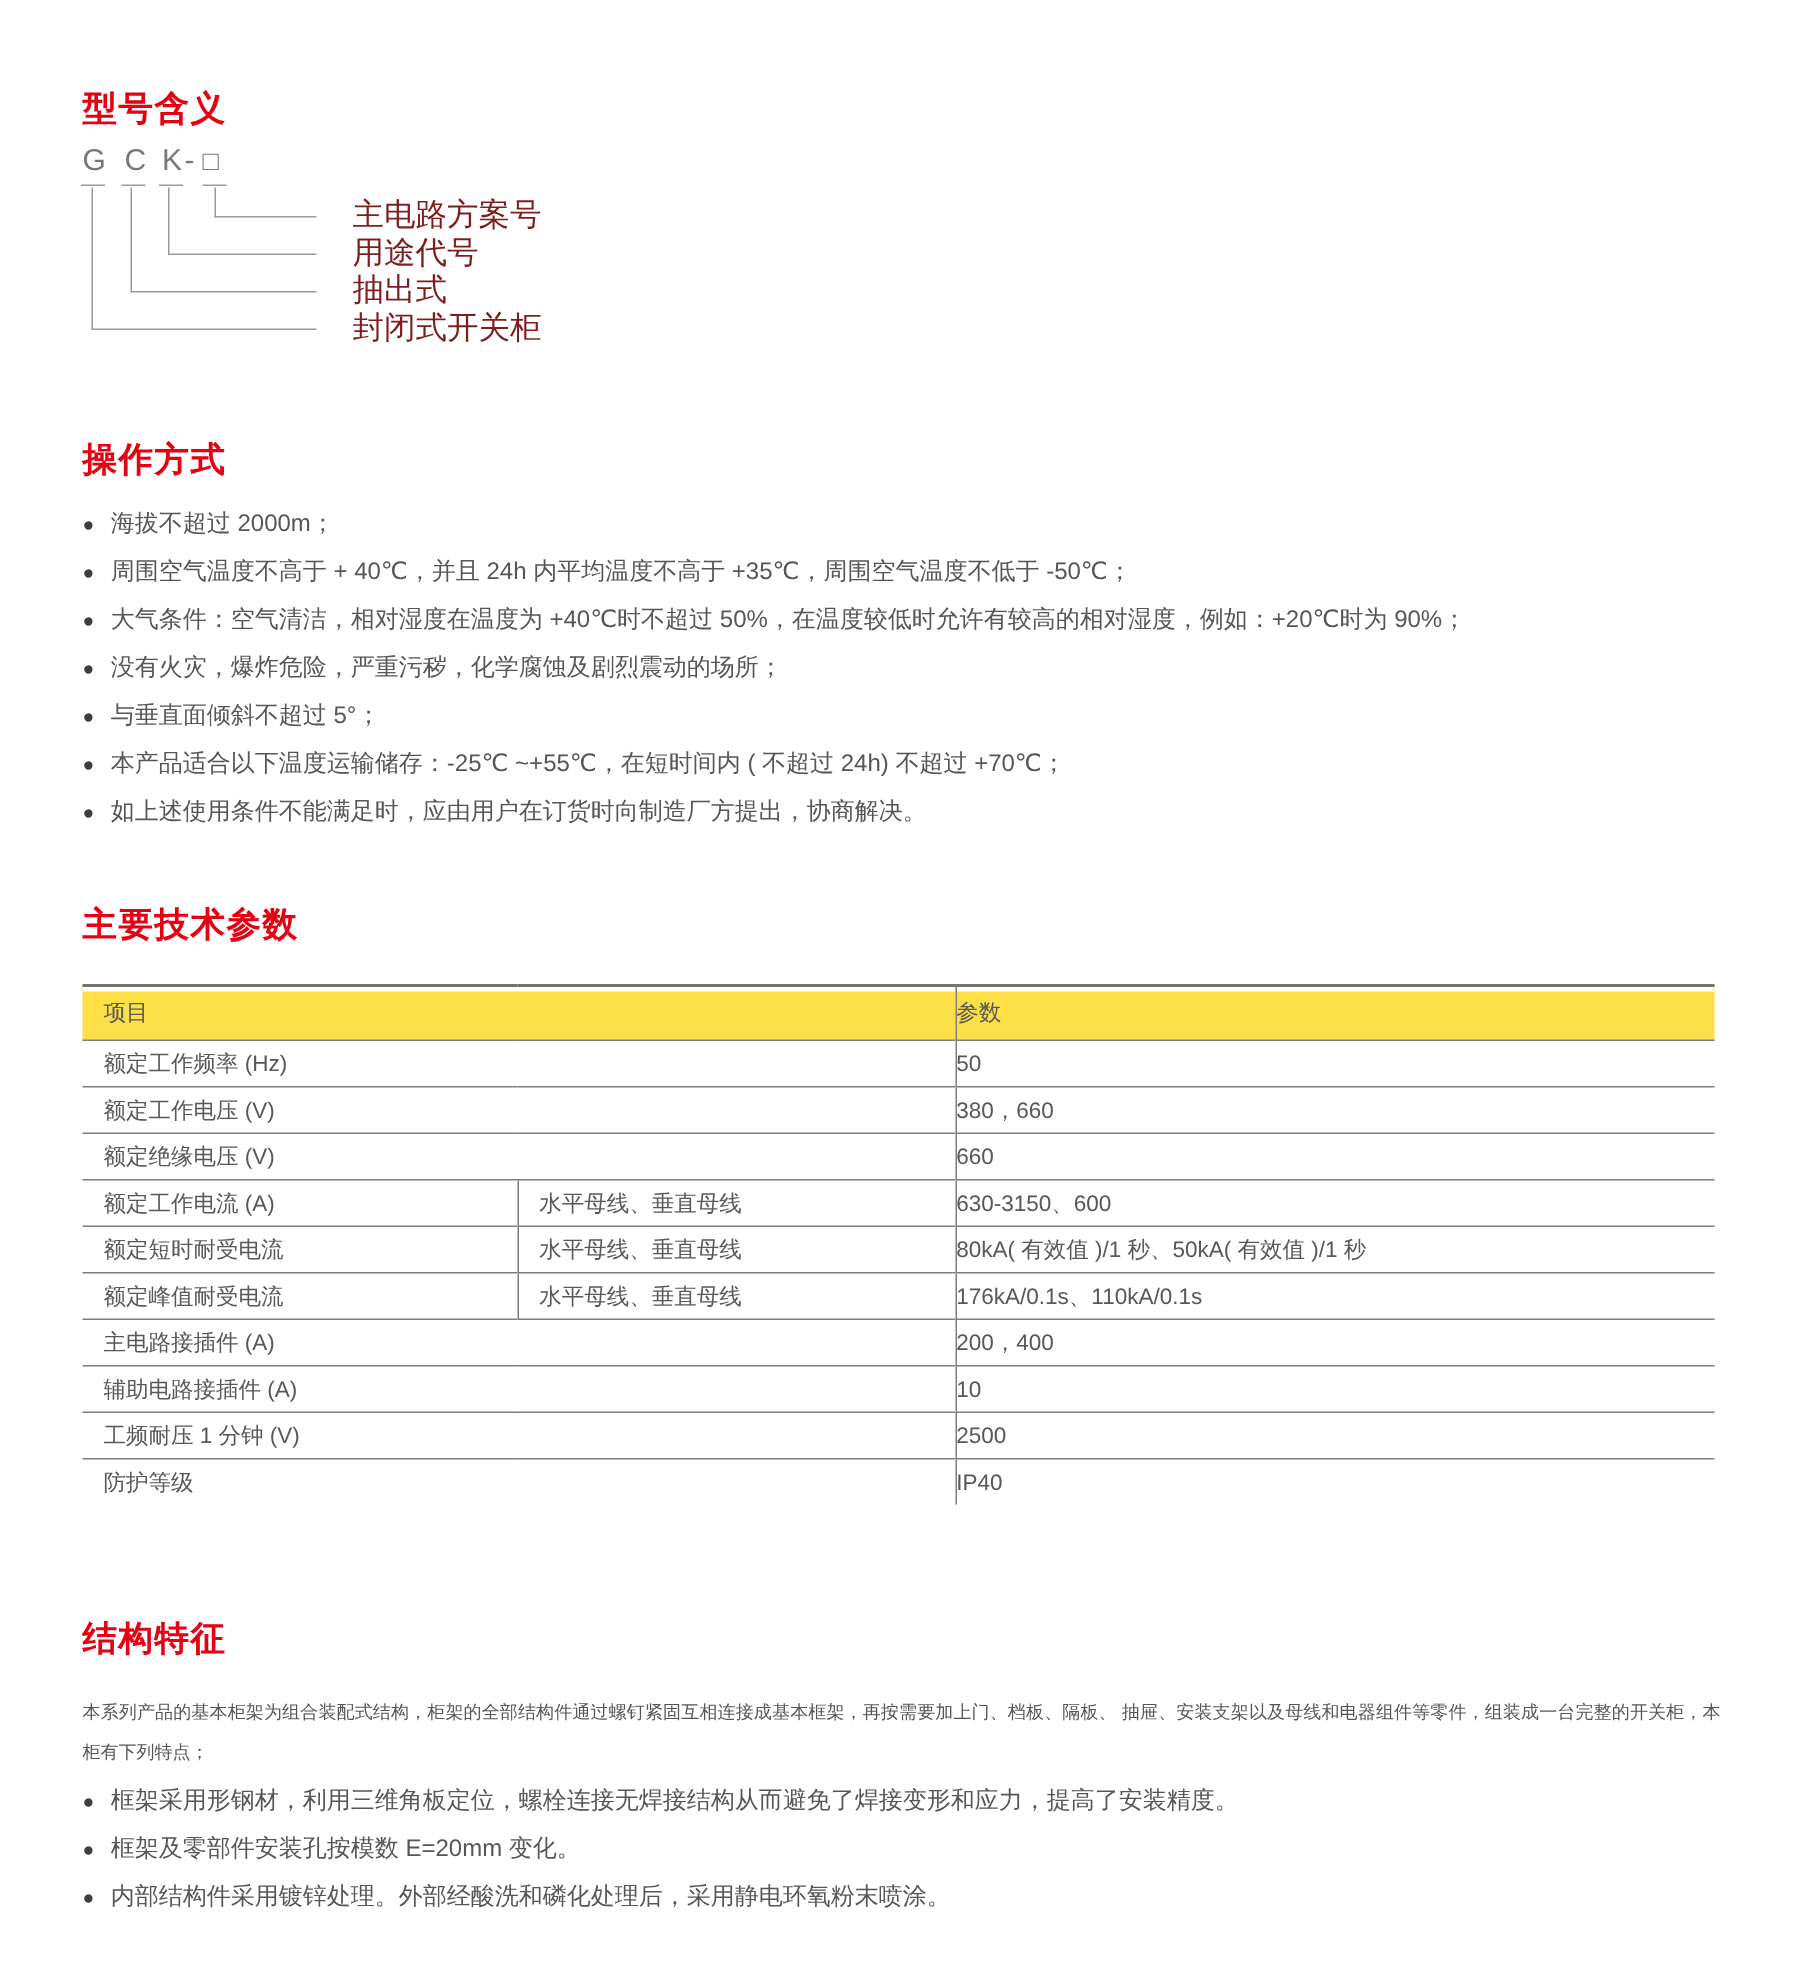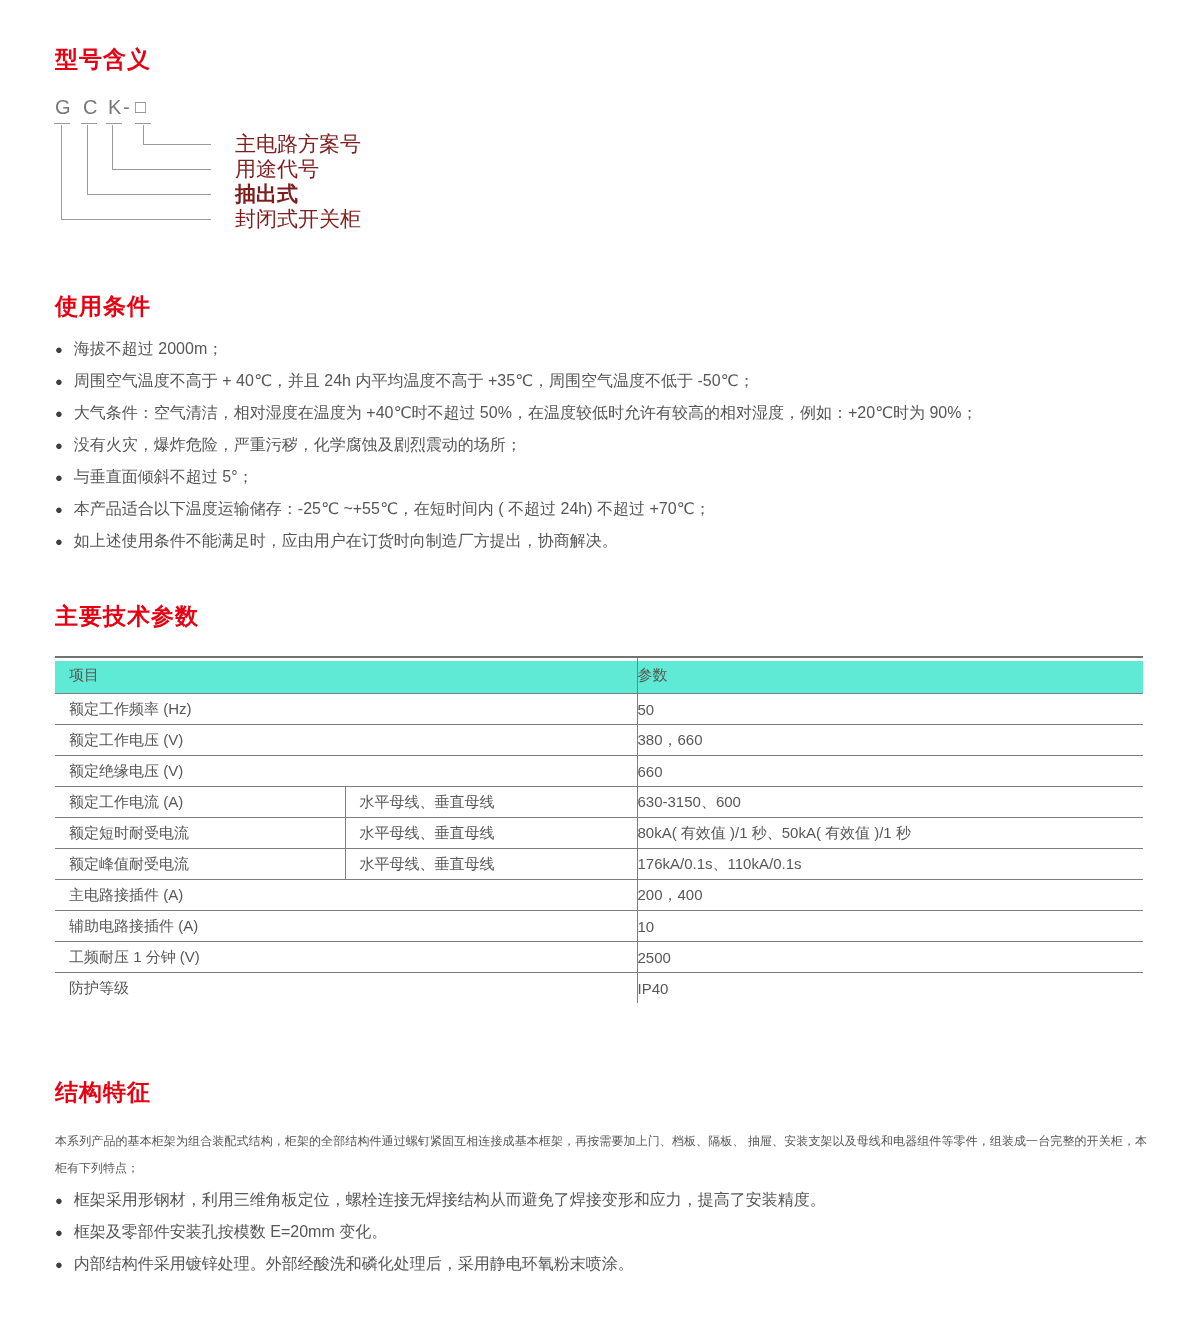--- a/index.html
+++ b/index.html
@@ -46,67 +46,67 @@
   .dot { font-size: 13px; color: #3f3f3f; margin-right: 11px; flex: 0 0 auto; }
   
   .ptable {
     position: absolute; left: 55px; top: 656px;
     width: 1088px; border-collapse: collapse; table-layout: fixed;
     font-size: 15px; color: #595757;
   }
   .ptable th, .ptable td { border-top: 1px solid #7e7e7e; font-weight: normal; padding: 0; }
   .ptable thead th {
     height: 35px;
-    background: #5eead4;
+    background: #fde047;
     box-shadow: inset 0 3px 0 #ffffff;
     border-top: 2px solid #737373;
   }
   .ptable td { height: 30px; }
   .ptable tr.last td { border-bottom: 1px solid #7e7e7e; }
   .cell-left { text-align: left; padding-left: 14px !important; }
   .cell-center { text-align: left; }
   .vline { border-left: 1px solid #7e7e7e; }
   
   .intro {
     position: absolute; left: 55px; top: 1128px; width: 1092px;
     font-size: 12px; line-height: 27px; color: #565656;
     text-align: justify; margin: 0;
   }
 </style>
 </head>
 <body>
 
 <div class="page">
 
-  <div class="sec-title" style="top:44px;">型号含义</div>
+  <div class="sec-title" style="top:57px;">型号含义</div>
 
   <div class="diagram">
     <span class="code-char" style="left:55px;">G</span>
     <span class="code-char" style="left:83px;">C</span>
     <span class="code-char" style="left:108px;">K</span>
     <span class="code-char" style="left:123px;">-</span>
     <span class="code-char" style="left:135px;font-size:18px;">□</span>
 
     <div class="tick" style="left:54px;"></div>
     <div class="tick" style="left:81px;"></div>
     <div class="tick" style="left:106px;"></div>
     <div class="tick" style="left:135px;"></div>
 
     <div class="branch" style="left:143px;width:67px;height:19px;"></div>
     <div class="branch" style="left:112px;width:98px;height:44px;"></div>
     <div class="branch" style="left:87px;width:123px;height:69px;"></div>
     <div class="branch" style="left:61px;width:149px;height:94px;"></div>
 
     <div class="branch-label" style="top:37px;">主电路方案号</div>
     <div class="branch-label" style="top:62px;">用途代号</div>
-    <div class="branch-label" style="top:87px;font-weight:bold;">抽出式</div>
+    <div class="branch-label" style="top:87px;">抽出式</div>
     <div class="branch-label" style="top:112px;text-align:center;">封闭式开关柜</div>
   </div>
 
-  <div class="sec-title" style="top:291px;">使用条件</div>
+  <div class="sec-title" style="top:291px;">操作方式</div>
 
   <ul class="blist" style="top:333px;">
     <li>
         <span class="dot">●</span>
         <span>海拔不超过 2000m；</span>
       </li>
     <li>
         <span class="dot">●</span>
         <span>周围空气温度不高于 + 40℃，并且 24h 内平均温度不高于 +35℃，周围空气温度不低于 -50℃；</span>
       </li>

